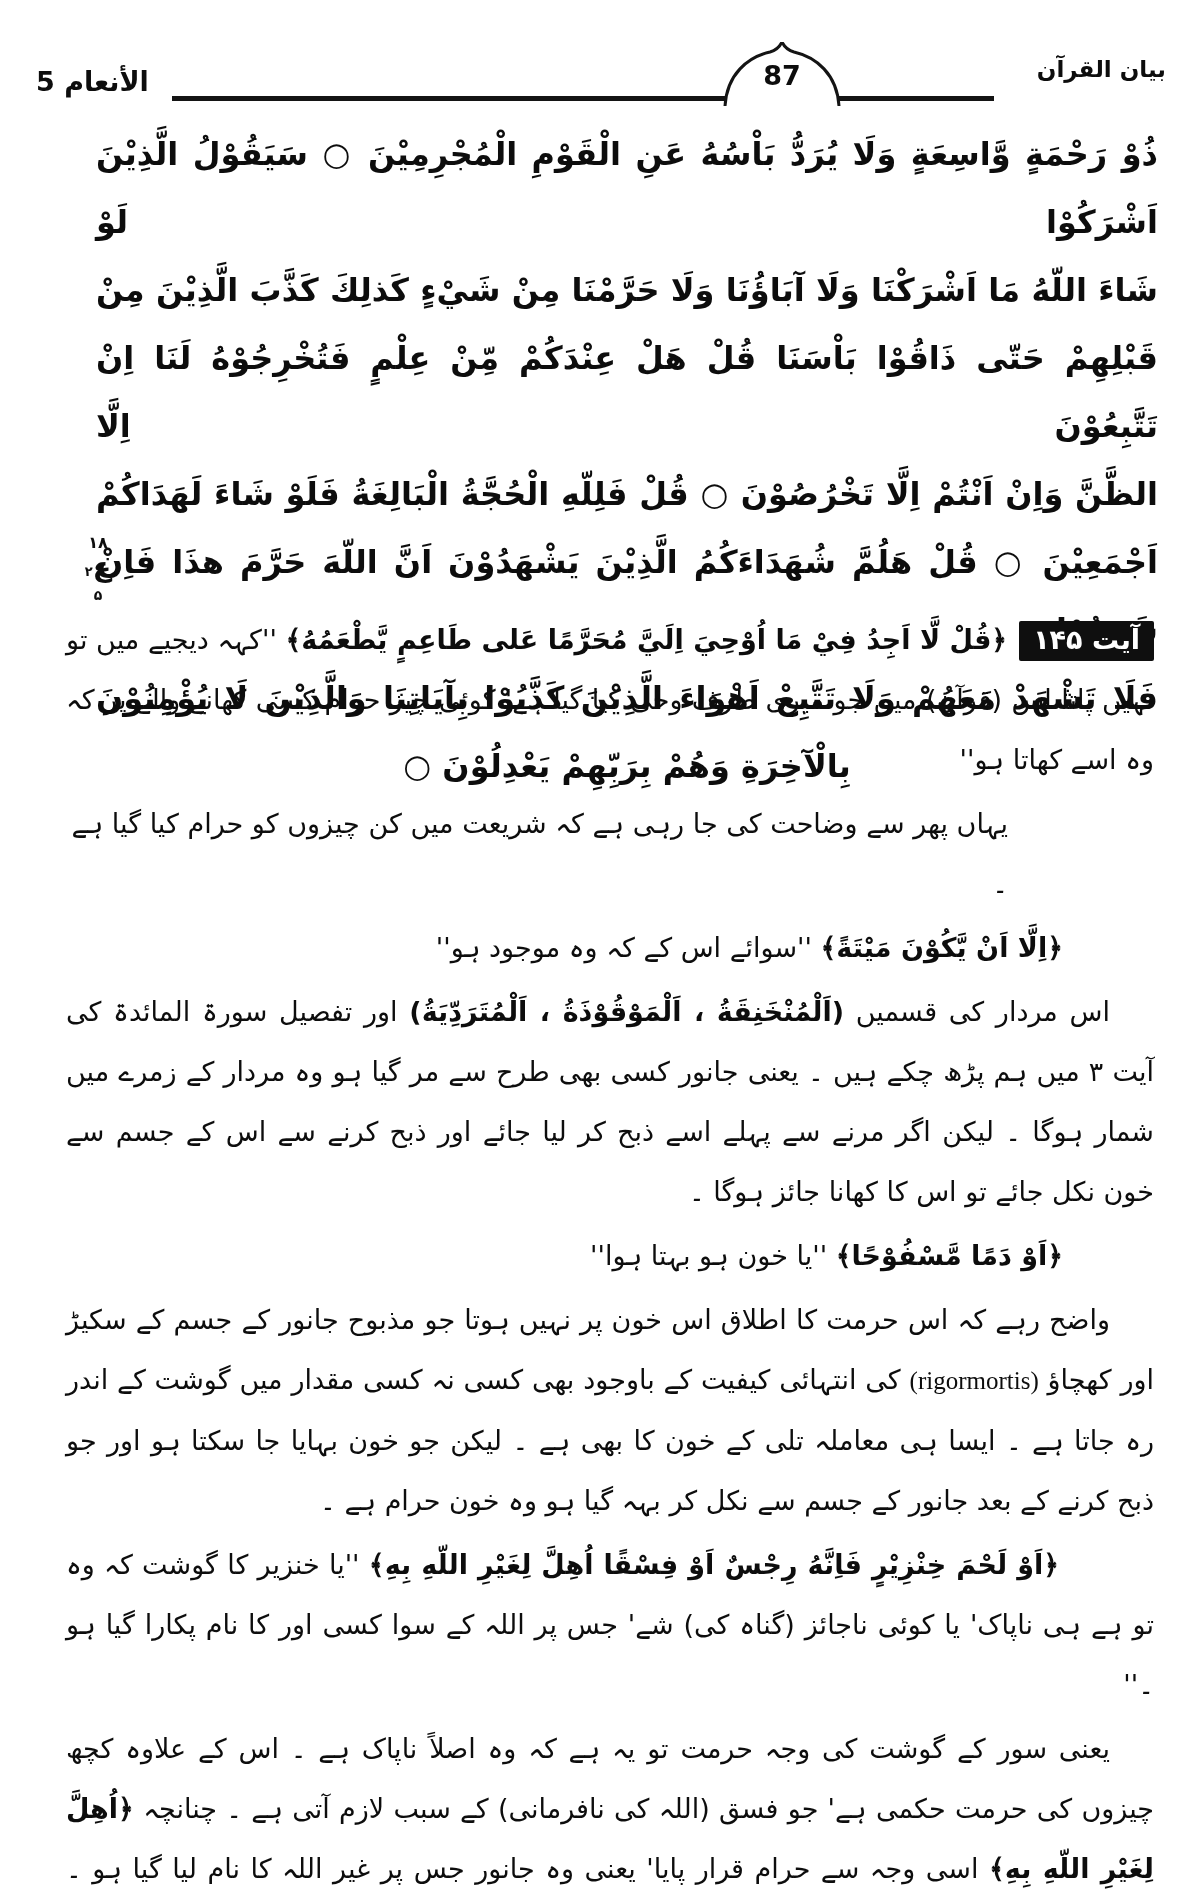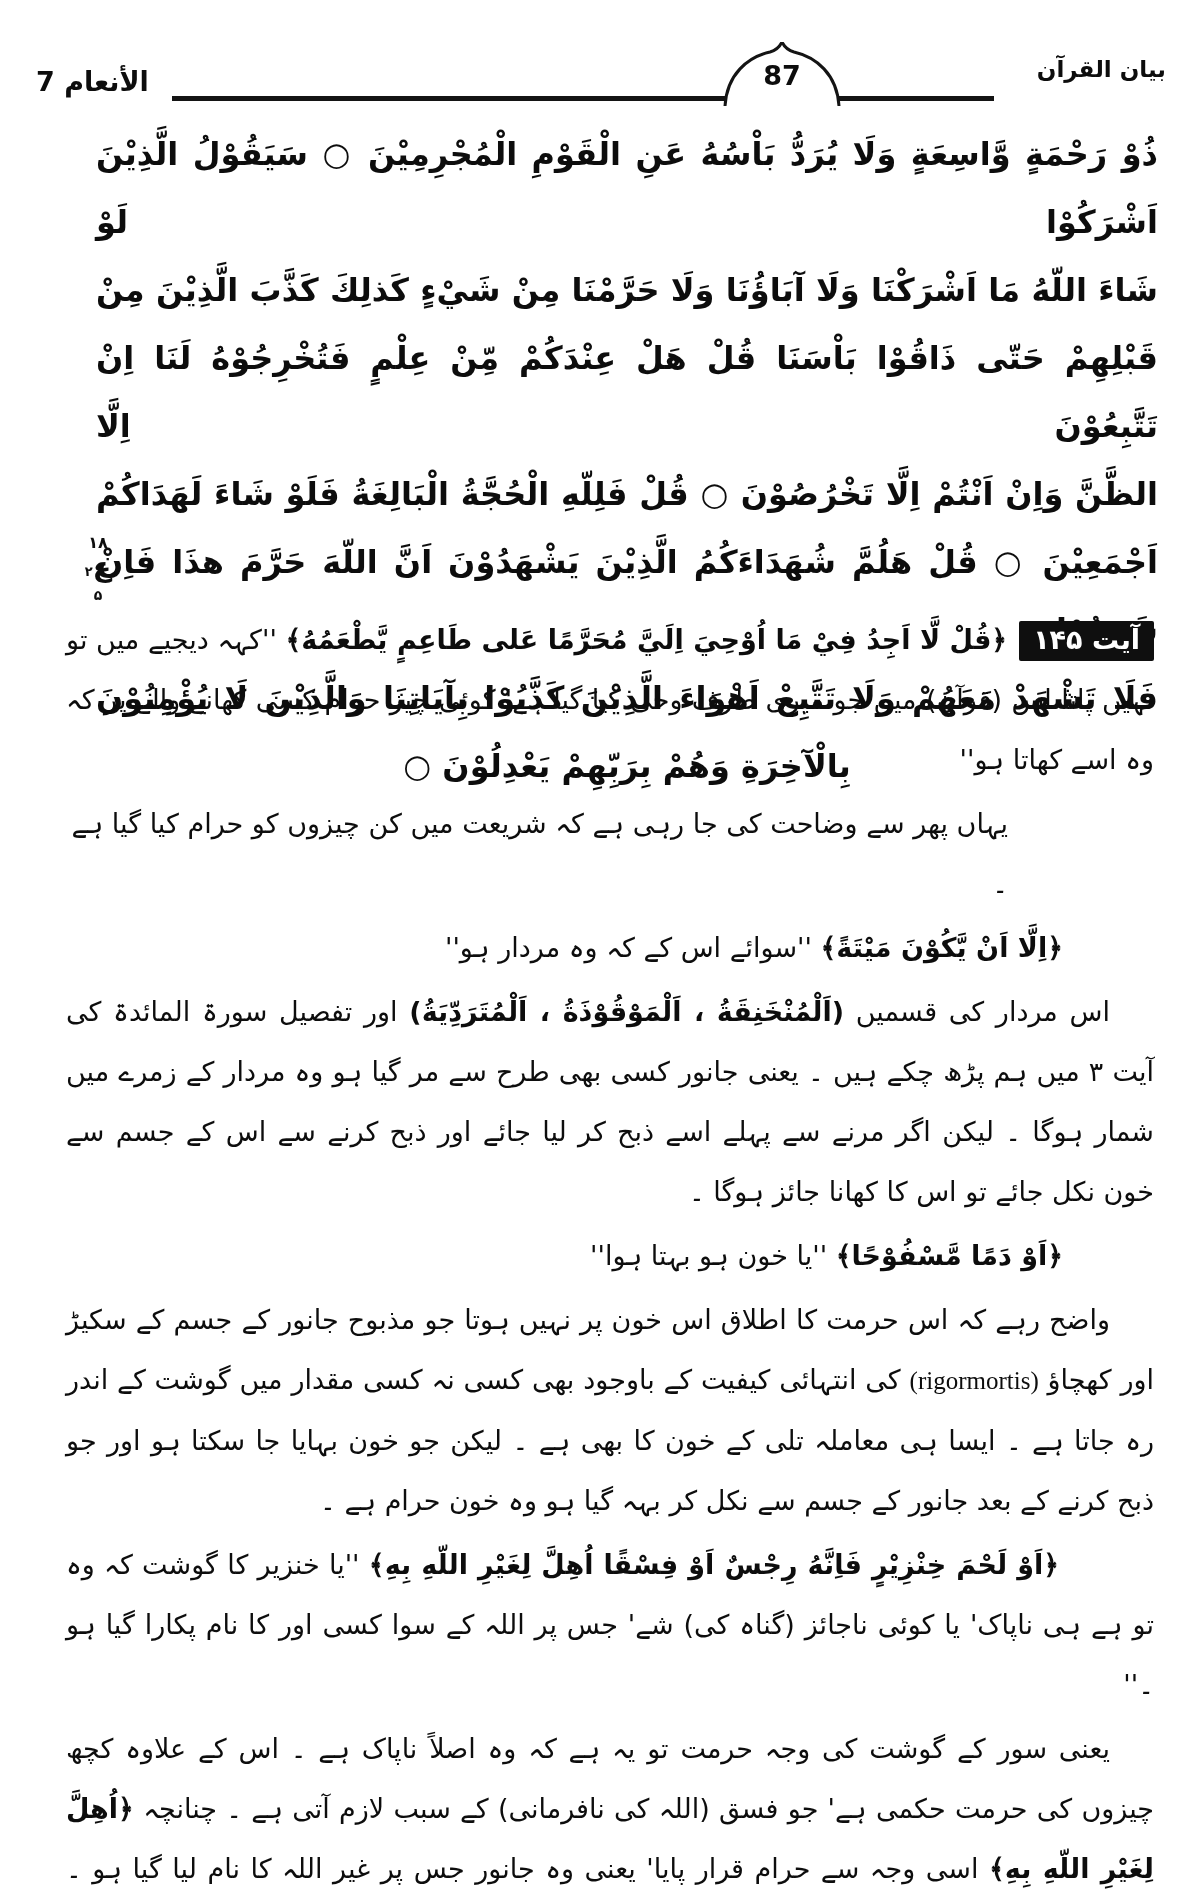--- a/index.html
+++ b/index.html
@@ -60,21 +60,21 @@
 <div class="page">
 
   <div class="header">
     <div class="book-title">بیان القرآن</div>
     <div class="header-rule"></div>
     <svg class="arch" viewBox="0 0 120 64" xmlns="http://www.w3.org/2000/svg">
       <path d="M3,64 C5,32 26,15 48,10 C55,8 58,4 60,0 C62,4 65,8 72,10 C94,15 115,32 117,64 Z" fill="#ffffff" stroke="none"></path>
       <path d="M3,64 C5,32 26,15 48,10 C55,8 58,4 60,0 C62,4 65,8 72,10 C94,15 115,32 117,64" fill="none" stroke="#141414" stroke-width="3"></path>
     </svg>
     <div class="page-num">87</div>
-    <div class="surah-label">الأنعام 7</div>
+    <div class="surah-label">الأنعام 5</div>
   </div>
 
   <div class="quran" id="quran-lines">
       <div class="q-line">ذُوْ رَحْمَةٍ وَّاسِعَةٍ وَلَا يُرَدُّ بَاْسُهُ عَنِ الْقَوْمِ الْمُجْرِمِيْنَ ○ سَيَقُوْلُ الَّذِيْنَ اَشْرَكُوْا لَوْ</div>
       <div class="q-line">شَاءَ اللّهُ مَا اَشْرَكْنَا وَلَا آبَاؤُنَا وَلَا حَرَّمْنَا مِنْ شَيْءٍ كَذلِكَ كَذَّبَ الَّذِيْنَ مِنْ</div>
       <div class="q-line">قَبْلِهِمْ حَتّى ذَاقُوْا بَاْسَنَا قُلْ هَلْ عِنْدَكُمْ مِّنْ عِلْمٍ فَتُخْرِجُوْهُ لَنَا اِنْ تَتَّبِعُوْنَ اِلَّا</div>
       <div class="q-line">الظَّنَّ وَاِنْ اَنْتُمْ اِلَّا تَخْرُصُوْنَ ○ قُلْ فَلِلّهِ الْحُجَّةُ الْبَالِغَةُ فَلَوْ شَاءَ لَهَدَاكُمْ</div>
       <div class="q-line">اَجْمَعِيْنَ ○ قُلْ هَلُمَّ شُهَدَاءَكُمُ الَّذِيْنَ يَشْهَدُوْنَ اَنَّ اللّهَ حَرَّمَ هذَا فَاِنْ شَهِدُوْا</div>
       <div class="q-line">فَلَا تَشْهَدْ مَعَهُمْ وَلَا تَتَّبِعْ اَهْوَاءَ الَّذِيْنَ كَذَّبُوْا بِآيَاتِنَا وَالَّذِيْنَ لَا يُؤْمِنُوْنَ</div>
       <div class="q-line q-last">بِالْآخِرَةِ وَهُمْ بِرَبِّهِمْ يَعْدِلُوْنَ ○</div>
@@ -82,21 +82,21 @@
 
   <div class="ruku">
     <span class="r-top">۱۸</span>
     <span class="r-ain"><span>ع</span><span class="r-sub">۲</span></span>
     <span class="r-bottom">۵</span>
   </div>
 
   <div class="commentary" id="commentary">
       <p class="p lead"><span class="seg-badge">آیت ۱۴۵</span><span class="seg-arabic">﴿قُلْ لَّا اَجِدُ فِيْ مَا اُوْحِيَ اِلَيَّ مُحَرَّمًا عَلى طَاعِمٍ يَّطْعَمُهُ﴾</span><span class="seg-urdu"> ''کہہ دیجیے میں تو نہیں پاتا اس (قرآن) میں جو میری طرف وحی کیا گیا ہے' کوئی چیز حرام کسی کھانے والے پر کہ وہ اسے کھاتا ہو''</span></p>
       <p class="p note"><span class="seg-urdu">یہاں پھر سے وضاحت کی جا رہی ہے کہ شریعت میں کن چیزوں کو حرام کیا گیا ہے ۔</span></p>
-      <p class="p quote"><span class="seg-arabic">﴿اِلَّا اَنْ يَّكُوْنَ مَيْتَةً﴾</span><span class="seg-urdu"> ''سوائے اس کے کہ وہ مردار ہو''</span></p>
+      <p class="p quote"><span class="seg-arabic">﴿اِلَّا اَنْ يَّكُوْنَ مَيْتَةً﴾</span><span class="seg-urdu"> ''سوائے اس کے کہ وہ موجود ہو''</span></p>
       <p class="p body"><span class="seg-urdu">اس مردار کی قسمیں </span><span class="seg-arabic">(اَلْمُنْخَنِقَةُ ، اَلْمَوْقُوْذَةُ ، اَلْمُتَرَدِّيَةُ)</span><span class="seg-urdu"> اور تفصیل سورۃ المائدۃ کی آیت ۳ میں ہم پڑھ چکے ہیں ۔ یعنی جانور کسی بھی طرح سے مر گیا ہو وہ مردار کے زمرے میں شمار ہوگا ۔ لیکن اگر مرنے سے پہلے اسے ذبح کر لیا جائے اور ذبح کرنے سے اس کے جسم سے خون نکل جائے تو اس کا کھانا جائز ہوگا ۔</span></p>
       <p class="p quote"><span class="seg-arabic">﴿اَوْ دَمًا مَّسْفُوْحًا﴾</span><span class="seg-urdu"> ''یا خون ہو بہتا ہوا''</span></p>
       <p class="p body"><span class="seg-urdu">واضح رہے کہ اس حرمت کا اطلاق اس خون پر نہیں ہوتا جو مذبوح جانور کے جسم کے سکیڑ اور کھچاؤ </span><span class="seg-latin">(rigormortis)</span><span class="seg-urdu"> کی انتہائی کیفیت کے باوجود بھی کسی نہ کسی مقدار میں گوشت کے اندر رہ جاتا ہے ۔ ایسا ہی معاملہ تلی کے خون کا بھی ہے ۔ لیکن جو خون بہایا جا سکتا ہو اور جو ذبح کرنے کے بعد جانور کے جسم سے نکل کر بہہ گیا ہو وہ خون حرام ہے ۔</span></p>
       <p class="p quote-body"><span class="seg-arabic">﴿اَوْ لَحْمَ خِنْزِيْرٍ فَاِنَّهُ رِجْسٌ اَوْ فِسْقًا اُهِلَّ لِغَيْرِ اللّهِ بِهِ﴾</span><span class="seg-urdu"> ''یا خنزیر کا گوشت کہ وہ تو ہے ہی ناپاک' یا کوئی ناجائز (گناہ کی) شے' جس پر اللہ کے سوا کسی اور کا نام پکارا گیا ہو ۔''</span></p>
       <p class="p body"><span class="seg-urdu">یعنی سور کے گوشت کی وجہ حرمت تو یہ ہے کہ وہ اصلاً ناپاک ہے ۔ اس کے علاوہ کچھ چیزوں کی حرمت حکمی ہے' جو فسق (اللہ کی نافرمانی) کے سبب لازم آتی ہے ۔ چنانچہ </span><span class="seg-arabic">﴿اُهِلَّ لِغَيْرِ اللّهِ بِهِ﴾</span><span class="seg-urdu"> اسی وجہ سے حرام قرار پایا' یعنی وہ جانور جس پر غیر اللہ کا نام لیا گیا ہو ۔ اس حکم میں وہ قربانی بھی شامل ہے جو اللہ کے علاوہ کسی اور کے تقرب کی نیت سے دی گئی ہو ۔ مثلاً ایسا جانور جو کسی قبر یا کسی خاص استھان پر جا کر ذبح کیا جائے' اگرچہ اسے ذبح کرتے وقت اللہ ہی کا نام لیا جاتا ہے' مگر دل کے اندر کسی غیر اللہ کے تقرب کی خواہش کا چور موجود ہوتا ہے ۔</span></p>
     </div>
 
 </div>
 
 </body></html>

